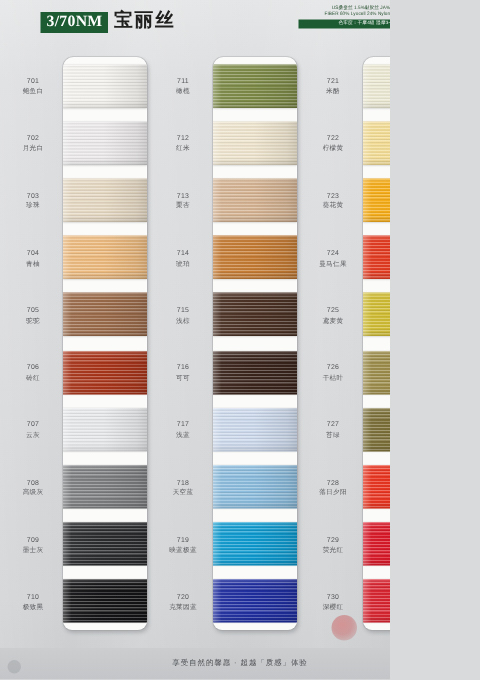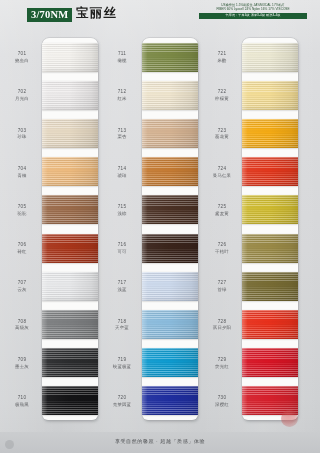--- a/index.html
+++ b/index.html
@@ -9,21 +9,21 @@
   body {
     width: 320px;
     height: 453px;
     overflow: hidden;
     font-family: "Liberation Sans", "DejaVu Sans", sans-serif;
     background: #d9dadb;
   }
 
   #card {
     position: relative;
-    width: 320px;
+    width: 260px;
     height: 453px;
     background:
       linear-gradient(180deg, #e4e5e6 0%, #dcdddf 12%, #d6d7d9 55%, #cfd1d3 88%, #c9cbcd 100%);
     overflow: hidden;
   }
 
   
   #card::before {
     content: "";
     position: absolute;

